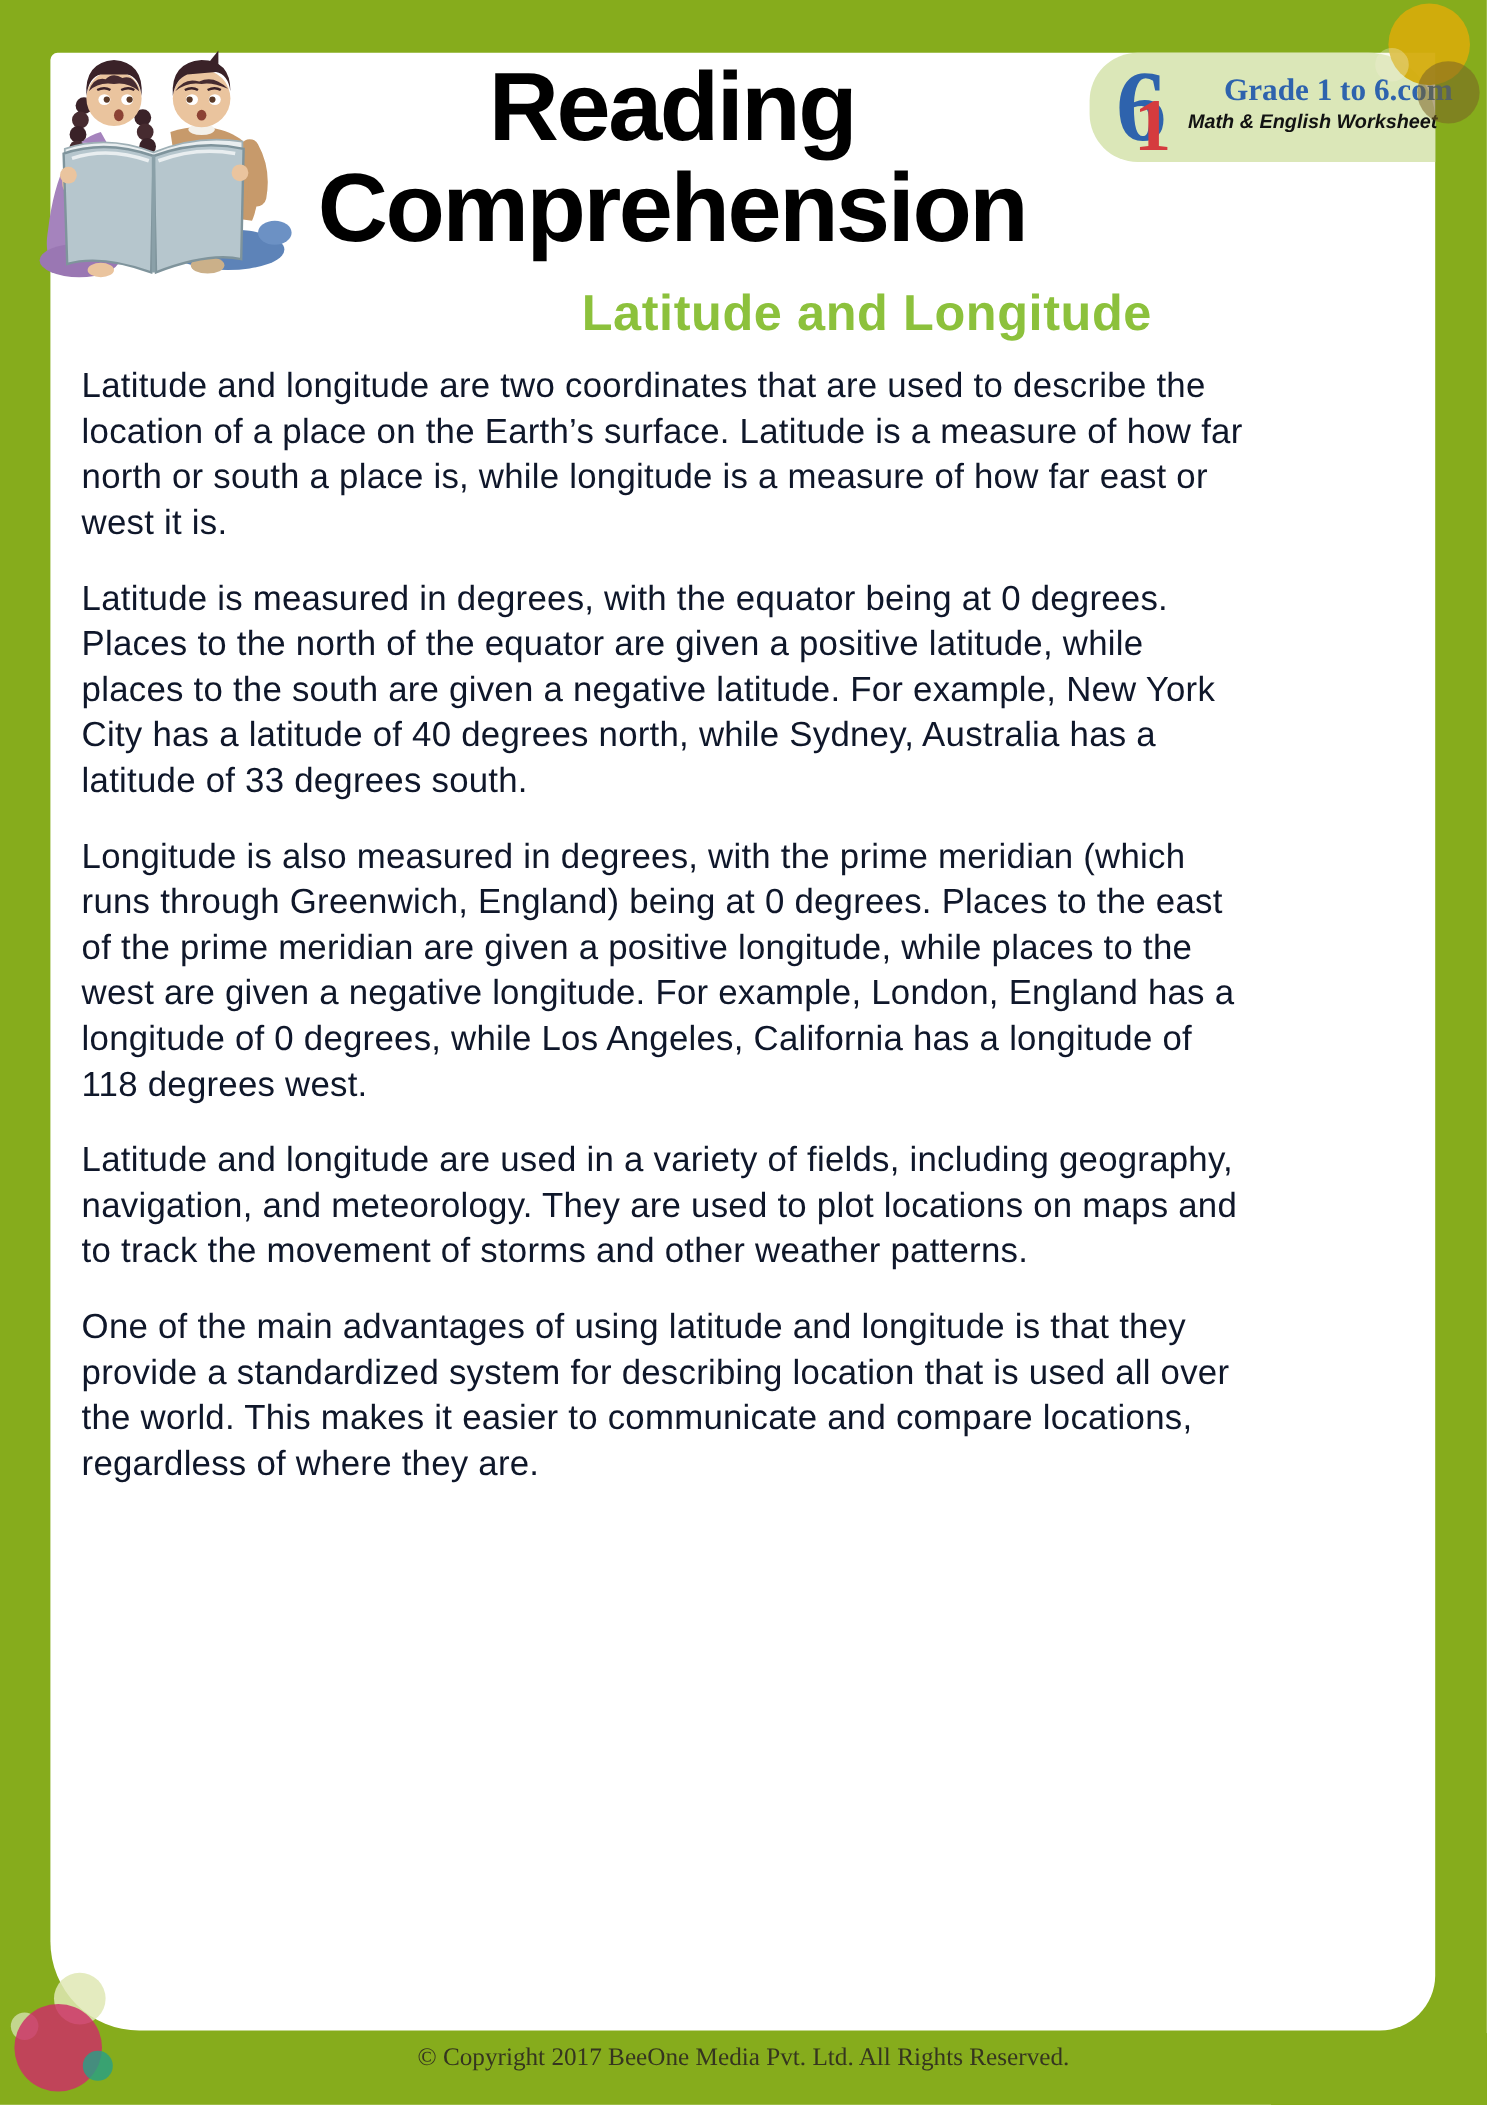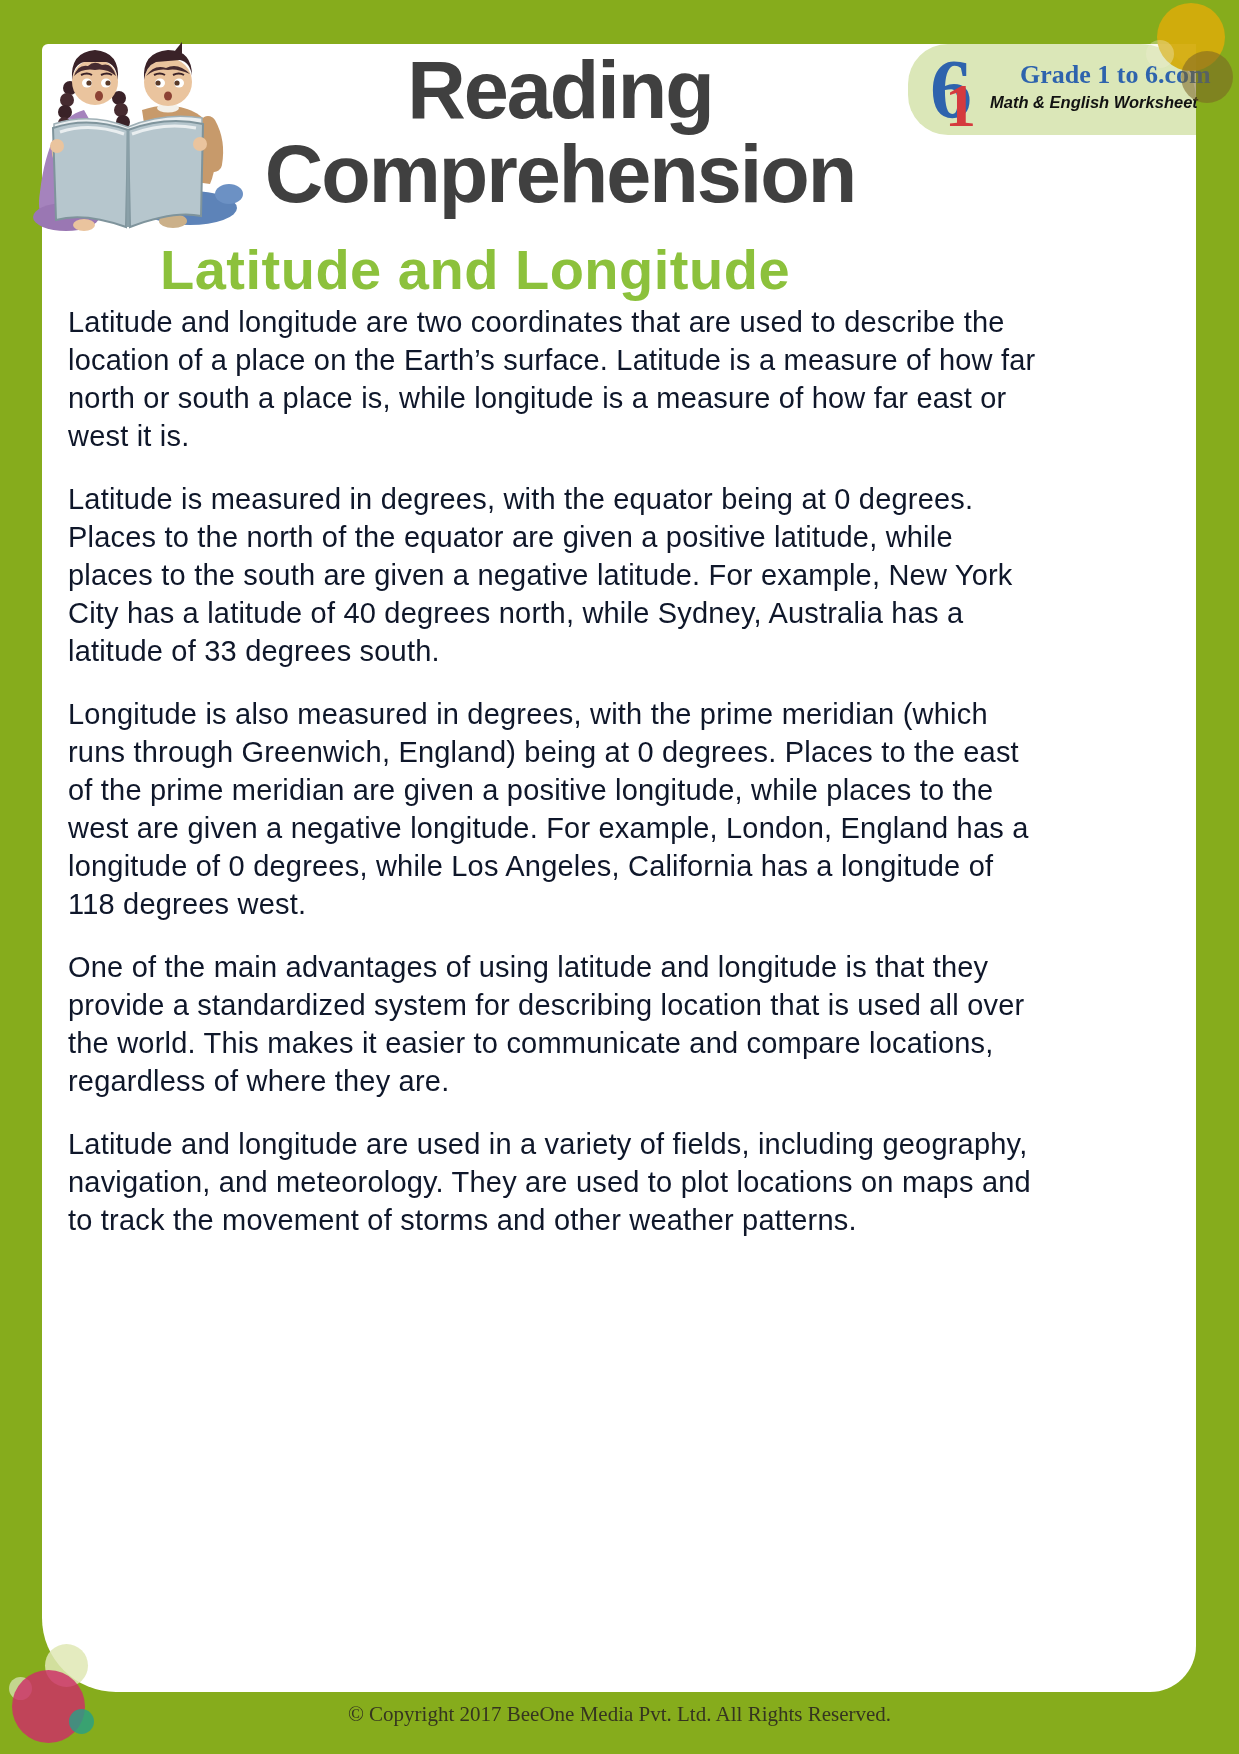--- a/index.html
+++ b/index.html
@@ -42,25 +42,25 @@
   .c-pale-tr{left:1146px;top:40px;width:28px;height:28px;background:rgba(240,238,210,0.35);z-index:4;}
   .c-olive{left:1181px;top:51px;width:52px;height:52px;background:rgba(122,98,36,0.55);z-index:4;}
   .c-lgreen{left:45px;top:1644px;width:43px;height:43px;background:rgba(223,231,180,0.85);z-index:3;}
   .c-pale-bl{left:9px;top:1677px;width:23px;height:23px;background:rgba(255,255,255,0.5);z-index:4;}
   .c-pink{left:12px;top:1670px;width:73px;height:73px;background:rgba(205,45,102,0.82);z-index:4;}
   .c-teal{left:69px;top:1709px;width:25px;height:25px;background:rgba(38,160,135,0.8);z-index:5;}
   
   .illustration{position:absolute;left:24px;top:24px;width:228px;height:212px;z-index:5;}
   .title-block{
     position:absolute;left:160px;top:48px;width:800px;text-align:center;z-index:4;
-    font-weight:bold;font-size:81px;line-height:84px;letter-spacing:-2px;color:#404040;
+    font-weight:bold;font-size:81px;line-height:84px;letter-spacing:-2px;color:#000000;
   }
   .subtitle{
-    position:absolute;left:160px;top:237px;width:800px;text-align:left;z-index:4;
-    font-weight:bold;font-size:56px;color:#8cc13c;letter-spacing:0.5px;
+    position:absolute;left:160px;top:237px;width:800px;text-align:right;z-index:4;
+    font-weight:bold;font-size:42px;color:#8cc13c;letter-spacing:0.5px;
   }
   
   .passage{
     position:absolute;left:68px;top:303px;width:978px;z-index:2;
     font-size:29px;line-height:38px;color:#0f172a;letter-spacing:0.2px;
   }
   .para{margin:0 0 25px 0;}
   
   .footer{
     position:absolute;left:0;top:1702px;width:1239px;text-align:center;z-index:2;
@@ -151,17 +151,17 @@
 <div class="title-block">
   <div>Reading</div>
   <div>Comprehension</div>
 </div>
 <div class="subtitle">Latitude and Longitude</div>
 
 <div class="passage">
   <p class="para">Latitude and longitude are two coordinates that are used to describe the location of a place on the Earth’s surface. Latitude is a measure of how far north or south a place is, while longitude is a measure of how far east or west it is.</p>
   <p class="para">Latitude is measured in degrees, with the equator being at 0 degrees. Places to the north of the equator are given a positive latitude, while places to the south are given a negative latitude. For example, New York City has a latitude of 40 degrees north, while Sydney, Australia has a latitude of 33 degrees south.</p>
   <p class="para">Longitude is also measured in degrees, with the prime meridian (which runs through Greenwich, England) being at 0 degrees. Places to the east of the prime meridian are given a positive longitude, while places to the west are given a negative longitude. For example, London, England has a longitude of 0 degrees, while Los Angeles, California has a longitude of 118 degrees west.</p>
+  <p class="para">Latitude and longitude are used in a variety of fields, including geography, navigation, and meteorology. They are used to plot locations on maps and to track the movement of storms and other weather patterns.</p>
   <p class="para">One of the main advantages of using latitude and longitude is that they provide a standardized system for describing location that is used all over the world. This makes it easier to communicate and compare locations, regardless of where they are.</p>
-  <p class="para">Latitude and longitude are used in a variety of fields, including geography, navigation, and meteorology. They are used to plot locations on maps and to track the movement of storms and other weather patterns.</p>
 </div>
 
 <div class="footer">© Copyright 2017 BeeOne Media Pvt. Ltd. All Rights Reserved.</div>
 
 </body></html>

